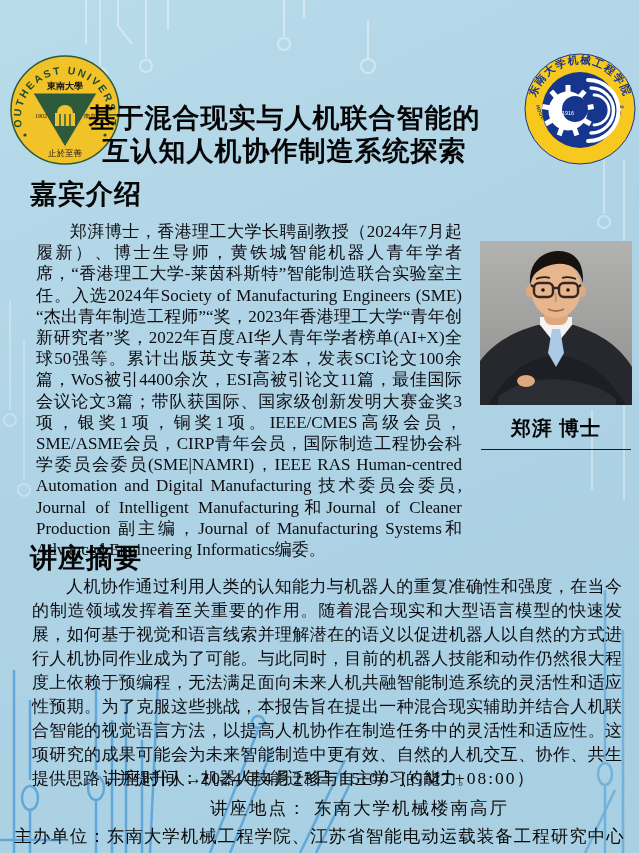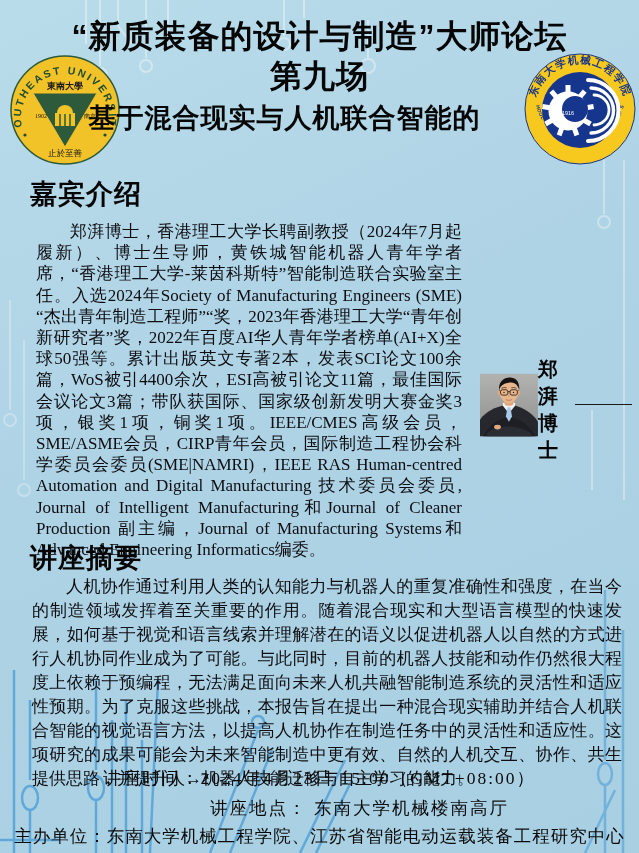--- a/index.html
+++ b/index.html
@@ -36,22 +36,22 @@
   .heading-abstract{top:532px;margin-top:8px;}
   .guest-row{
     position:absolute; left:28px; top:213px; width:604px;
     display:flex; gap:10px;
   }
   .bio-text{
     width:440px; margin:8px; font-size:17px; line-height:21.2px;
     text-align:justify; text-indent:2em; color:#0d0d12;
   }
   .speaker-col{
-    width:152px; padding-top:28px; display:flex; flex-direction:row;
-    align-items:center; font-family:Liberation Mono, monospace;
+    width:152px; padding-top:28px; display:flex; flex-direction:column;
+    align-items:center; font-family:Liberation Serif, serif;
   }
   .speaker-photo{display:block; width:152px; height:164px;}
   .speaker-name{margin-top:10px; font-size:20px; font-weight:bold; color:#050505; letter-spacing:1px;}
   .caption-divider{width:150px; height:0; border-bottom:1.5px solid #1a1a1a; margin:7px 0 8px 0;}
   .speaker-affiliation{font-size:18px; font-weight:bold; color:#111; letter-spacing:1px;}
   .abstract-text{
     position:absolute; left:28px; top:571px; width:590px; margin:4px;
     font-size:17px; line-height:24px; text-align:justify; text-indent:2em;
     color:#0d0d12;
   }
@@ -189,26 +189,23 @@
       <circle cx="51" cy="56" r="13" fill="#16368e"></circle>
     </g>
     <g stroke="#ffffff" fill="none" stroke-linecap="round">
       <path d="M64,27 A30,30 0 0 1 64,88" stroke-width="4"></path>
       <path d="M67,35 A22,22 0 0 1 67,80" stroke-width="3.4"></path>
       <path d="M70,42 A15,15 0 0 1 70,72" stroke-width="2.8"></path>
     </g>
     <text x="44" y="62" text-anchor="middle" font-size="5.5" fill="#ffffff" font-family="Liberation Sans, sans-serif">1916</text>
   </svg>
 
-  <div class="title-block">
-    <div>“新质装备的设计与制造”大师论坛</div>
-    <div>第九场</div>
-  </div>
   <div class="subtitle-block">
     <div>基于混合现实与人机联合智能的</div>
+    <div>互认知人机协作制造系统探索</div>
   </div>
 
   <div class="section-heading heading-guest">嘉宾介绍</div>
 
   <div class="guest-row">
     <p class="bio-text">郑湃博士，香港理工大学长聘副教授（2024年7月起履新）、博士生导师，黄铁城智能机器人青年学者席，“香港理工大学-莱茵科斯特”智能制造联合实验室主任。入选2024年Society of Manufacturing Engineers (SME) “杰出青年制造工程师”“奖，2023年香港理工大学“青年创新研究者”奖，2022年百度AI华人青年学者榜单(AI+X)全球50强等。累计出版英文专著2本，发表SCI论文100余篇，WoS被引4400余次，ESI高被引论文11篇，最佳国际会议论文3篇；带队获国际、国家级创新发明大赛金奖3项，银奖1项，铜奖1项。IEEE/CMES高级会员，SME/ASME会员，CIRP青年会员，国际制造工程协会科学委员会委员(SME|NAMRI)，IEEE RAS Human-centred Automation and Digital Manufacturing 技术委员会委员, Journal of Intelligent Manufacturing和Journal of Cleaner Production 副主编，Journal of Manufacturing Systems和Advanced Engineering Informatics编委。</p>
     <div class="speaker-col">
 
       <svg class="speaker-photo" viewBox="0 0 152 164">
         <defs>

